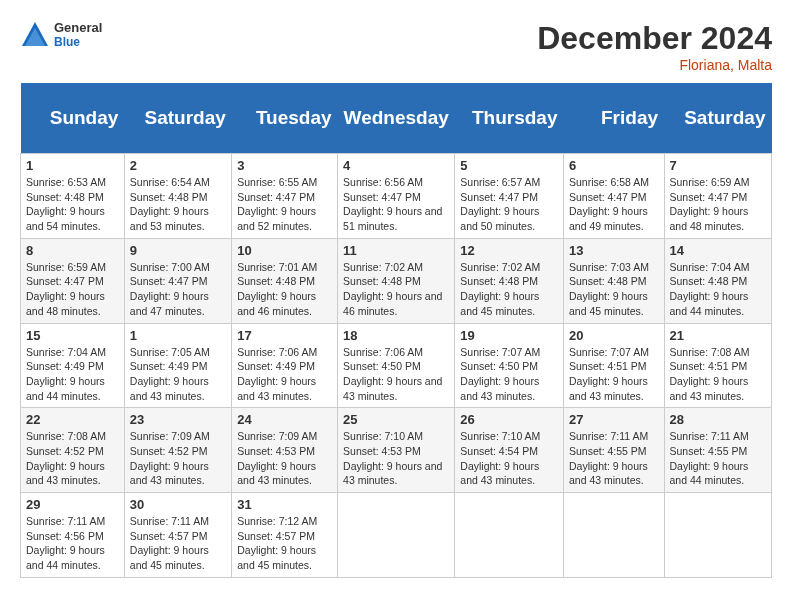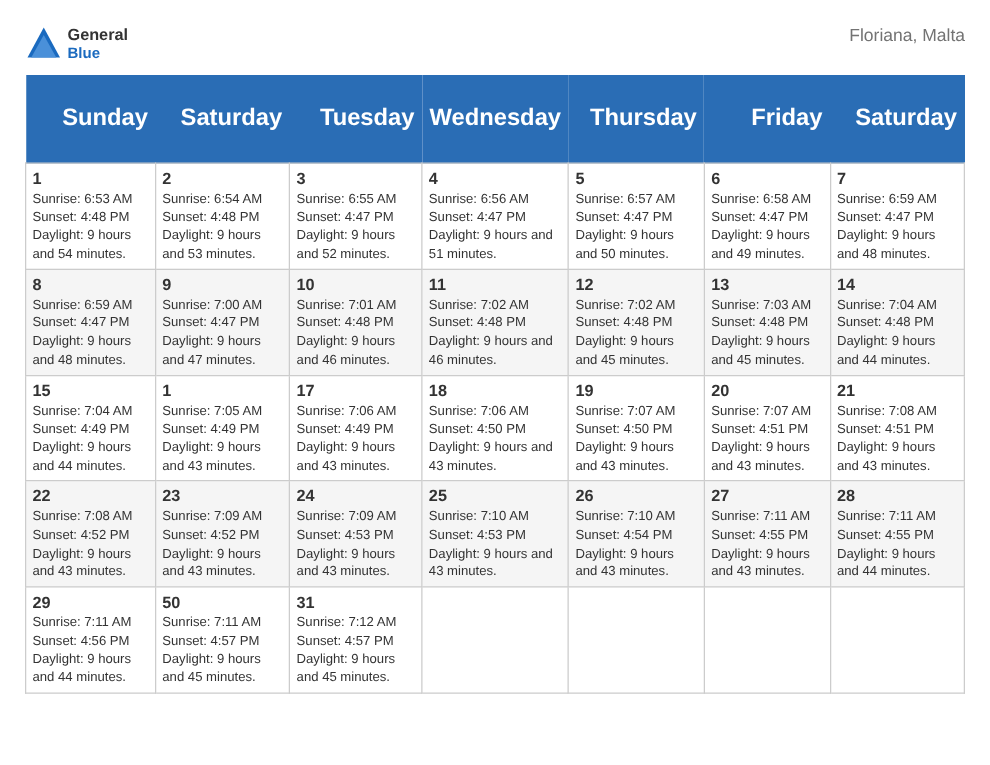--- a/index.html
+++ b/index.html
@@ -43,21 +43,21 @@
     .title-block {
       text-align: right;
     }
     .month-title {
       font-size: 32px;
       font-weight: bold;
       color: #333;
     }
     .location {
       font-size: 14px;
-      color: #737373;
+      color: #c2410c;
       text-align: right;
     }
     .calendar {
       width: 100%;
       border-collapse: collapse;
       font-size: 11px;
     }
     .calendar th {
       background-color: #2a6db5;
       color: white;
@@ -105,20 +105,21 @@
     <svg class="logo-icon" viewBox="0 0 30 30" xmlns="http://www.w3.org/2000/svg">
       <polygon points="15,2 28,26 2,26" fill="#1a6abf"></polygon>
       <polygon points="15,8 25,26 5,26" fill="#4a90d9"></polygon>
     </svg>
     <div class="logo-text">
       <span class="logo-general">General</span>
       <span class="logo-blue">Blue</span>
     </div>
   </div>
   <div class="title-block">
+    <div class="month-title">December 2024</div>
     <div class="location">Floriana, Malta</div>
   </div>
 </div>
 
 <table class="calendar">
   <thead>
     <tr id="header-row">
         <th>Sunday</th>
         <th>Saturday</th>
         <th>Tuesday</th>
@@ -248,21 +249,21 @@
           <span class="day-num">28</span>
           <div class="day-info">Sunrise: 7:11 AM<br>Sunset: 4:55 PM<br>Daylight: 9 hours and 44 minutes.</div>
         </td>
       </tr>
       <tr>
         <td>
           <span class="day-num">29</span>
           <div class="day-info">Sunrise: 7:11 AM<br>Sunset: 4:56 PM<br>Daylight: 9 hours and 44 minutes.</div>
         </td>
         <td>
-          <span class="day-num">50</span>
+          <span class="day-num">30</span>
           <div class="day-info">Sunrise: 7:11 AM<br>Sunset: 4:57 PM<br>Daylight: 9 hours and 45 minutes.</div>
         </td>
         <td>
           <span class="day-num">31</span>
           <div class="day-info">Sunrise: 7:12 AM<br>Sunset: 4:57 PM<br>Daylight: 9 hours and 45 minutes.</div>
         </td>
         <td class="empty-cell"></td>
         <td class="empty-cell"></td>
         <td class="empty-cell"></td>
         <td class="empty-cell"></td>

